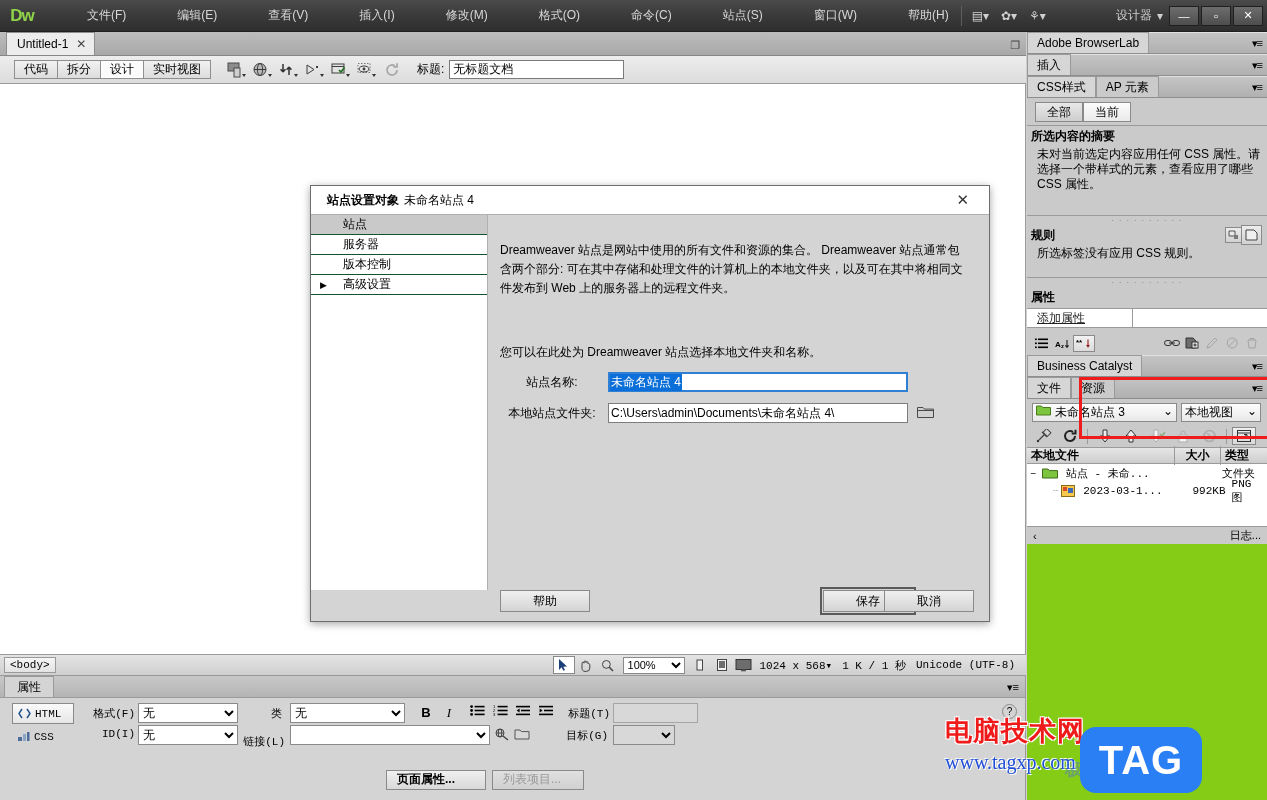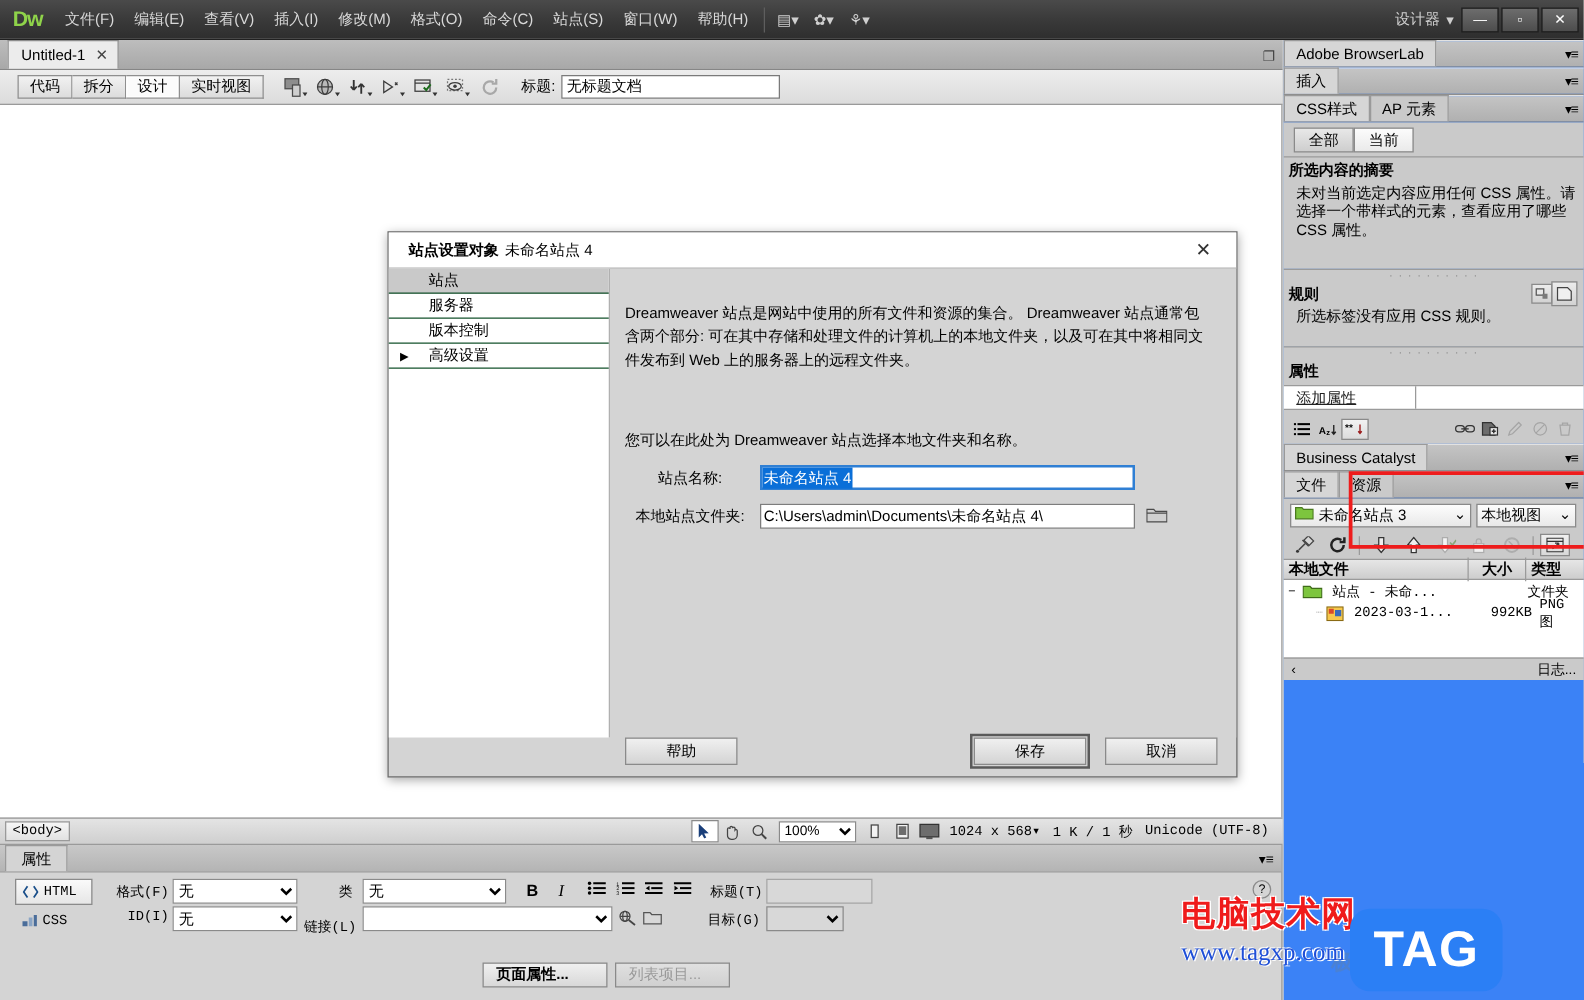--- a/index.html
+++ b/index.html
@@ -17,21 +17,21 @@
 
   
   #titlebar {
     position: absolute; left:0; top:0; width:1267px; height:32px;
     background: linear-gradient(to bottom,#4a4a4a 0%,#3a3a3a 50%,#2e2e2e 100%);
     border-bottom:1px solid #202020;
     display:flex; align-items:center;
   }
   #dwlogo { width:44px; height:32px; display:flex; align-items:center; justify-content:center;
     color:#8fd34a; font-weight:bold; font-size:17px; letter-spacing:-1px; font-family:"Liberation Sans",sans-serif; }
-  .menu-item { color:#d8d8d8; font-size:12px; padding:0 8px; height:32px; display:flex; align-items:center; white-space:nowrap; cursor:default; }
+  .menu-item { color:#d8d8d8; font-size:12px; padding:0 8px; height:32px; display:flex; align-items:center; white-space:nowrap; cursor:default;margin-left:35px; }
   .tb-icon { color:#d0d0d0; font-size:12px; padding:0 6px; height:32px; display:flex; align-items:center; cursor:default; }
   #ws-label { color:#cfcfcf; font-size:12px; margin-left:auto; padding-right:4px; display:flex; align-items:center; gap:5px; }
   #wctrl { display:flex; margin-right:4px; }
   .wbtn { width:30px; height:20px; margin-left:2px; background:linear-gradient(to bottom,#6d6d6d,#4d4d4d);
     border:1px solid #1f1f1f; color:#fff; font-size:11px; display:flex; align-items:center; justify-content:center; cursor:pointer; }
   .sep-v { width:1px; height:20px; background:#5e5e5e; margin:0 4px; }
 
   
   #docbar { position:absolute; left:0; top:32px; width:1026px; height:24px;
     background:linear-gradient(to bottom,#bdbdbd,#a8a8a8); border-bottom:1px solid #868686; display:flex; align-items:flex-end; }
@@ -83,21 +83,21 @@
   .plabel { font-size:11px; font-family:"Liberation Mono",monospace; text-align:right; }
   .psel { height:20px; border:1px solid #8a8a8a; background:#fff; font-size:12px; font-family:"Liberation Sans",sans-serif; }
   .pinput { height:20px; border:1px solid #8a8a8a; background:#fff; font-size:12px; padding:0 3px; font-family:"Liberation Sans",sans-serif; }
   .pinput.grey { background:#d8d8d8; border:1px solid #a5a5a5; }
   .fmtbtn { font-size:13px; width:18px; text-align:center; cursor:pointer; }
   .pbtn { height:20px; padding:0 10px; background:linear-gradient(to bottom,#f0f0f0,#d8d8d8); border:1px solid #8a8a8a;
     font-size:12px; cursor:pointer; }
   .pbtn.dis { color:#999; background:linear-gradient(to bottom,#e0e0e0,#d0d0d0); }
 
   
-  #dock { position:absolute; left:1027px; top:32px; width:240px; height:768px; background:#3b82f6; }
+  #dock { position:absolute; left:1027px; top:32px; width:240px; height:768px; background:#84cc16; }
   .pnl-head { height:22px; background:linear-gradient(to bottom,#c4c4c4,#b0b0b0);
     border-top:1px solid #e2e2e2; border-bottom:1px solid #8e8e8e; display:flex; align-items:flex-end; }
   .pnl-tab { height:21px; padding:0 9px; display:flex; align-items:center; font-size:12px; background:#cacaca;
     border-left:1px solid #9a9a9a; border-right:1px solid #9a9a9a; border-top:1px solid #9a9a9a; cursor:pointer; }
   .pnl-tab.on { background:#d6d6d6; }
   .pnl-menu { margin-left:auto; margin-right:5px; margin-bottom:3px; font-size:11px; cursor:pointer; letter-spacing:-1px; }
   .pnl-body { background:#cacaca; }
   .gripper { text-align:center; font-size:9px; color:#8d8d8d; letter-spacing:1px; line-height:8px; height:9px; overflow:hidden; }
   .sect-title { font-weight:bold; font-size:12px; padding:2px 0 2px 4px; }
   .sect-text { font-size:12px; padding:0 6px 4px 10px; line-height:15px; }
@@ -134,21 +134,21 @@
   .flab { font-size:12px; text-align:center; width:104px; margin-right:4px; }
   .ftxt { height:20px; border:1px solid #7d7d7d; background:#fff; font-size:12px;
     padding:0 2px; display:flex; align-items:center; font-family:"Liberation Sans",sans-serif; }
   #site-name-field { width:300px; border:2px solid #2f7fd4; padding:0; }
   #site-name-field .selhl { background:#0a6fd8; color:#fff; padding:0 1px; }
   #folder-field { width:300px; }
   #redbox { position:absolute; left:591px; top:162px; width:262px; height:62px; border:3px solid #ee1c1c; pointer-events:none; }
   #dlg-foot { height:31px; position:relative; }
   .dbtn { position:absolute; top:0; height:22px; width:90px; background:linear-gradient(to bottom,#f0f0f0,#d4d4d4);
     border:1px solid #8a8a8a; font-size:12px; display:flex; align-items:center; justify-content:center; cursor:pointer; }
-  .dbtn.focus { outline:2px solid #5a5a5a; outline-offset:1px; }
+  .dbtn.focus { outline:2px solid #5a5a5a; outline-offset:1px;margin-left:44px; }
 
   
   #wm { position:absolute; left:945px; top:714px; width:322px; height:86px; pointer-events:none; }
   #wm-text { position:absolute; left:0; top:2px; width:180px; }
   #wm-cn { font-size:27px; font-weight:bold; color:#ef1b1b; letter-spacing:1px; line-height:30px;
     text-shadow:1px 1px 0 #fff,-1px -1px 0 #fff,1px -1px 0 #fff,-1px 1px 0 #fff; }
   #wm-url { font-size:20px; color:#1f4fd8; font-family:"Liberation Serif",serif; line-height:24px; margin-top:4px;
     text-shadow:1px 1px 0 #fff,-1px -1px 0 #fff; }
   #wm-logo { position:absolute; left:135px; top:13px; width:122px; height:66px; background:#2b7ff5; border-radius:16px;
     display:flex; align-items:center; justify-content:center; color:#fff; font-size:40px; font-weight:bold; letter-spacing:1px; }

